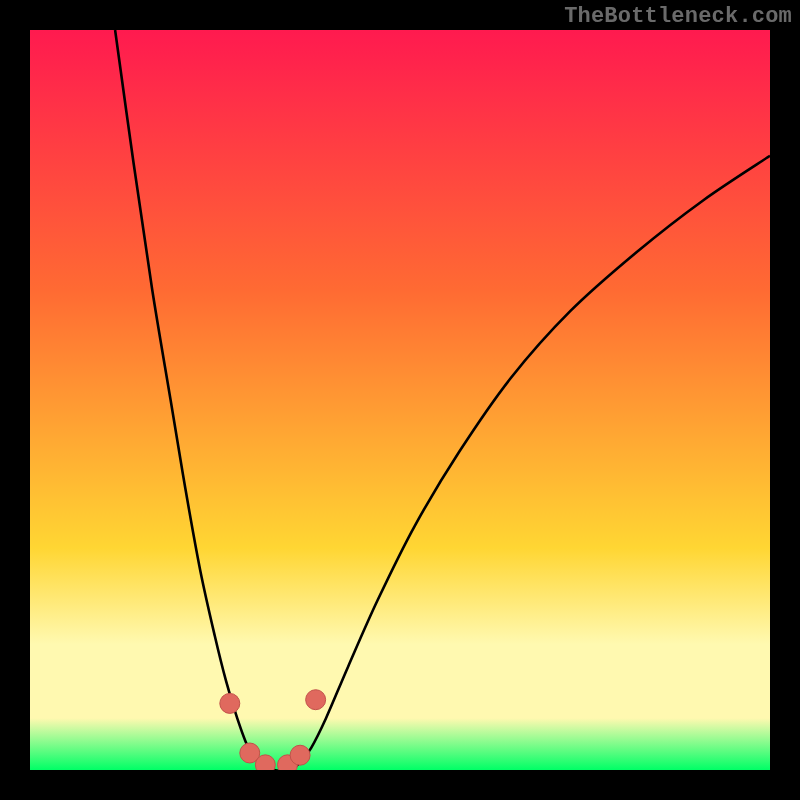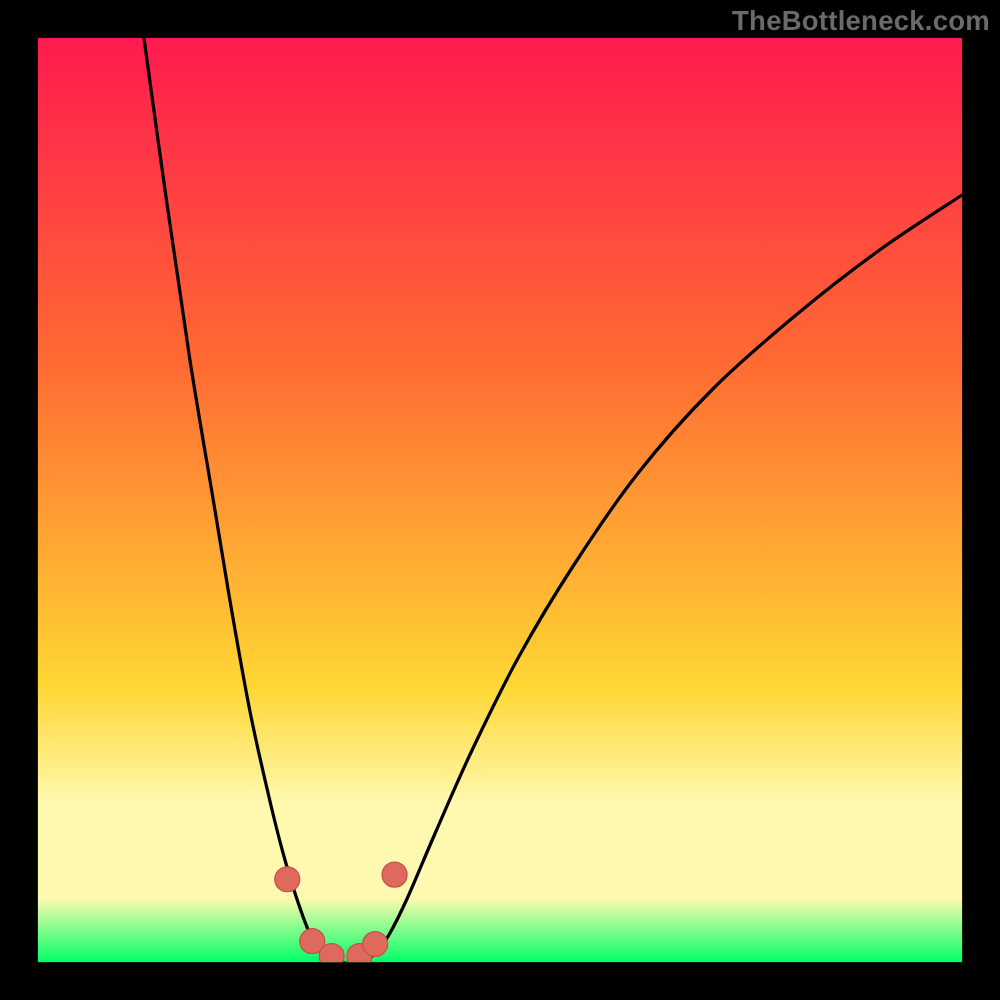--- a/index.html
+++ b/index.html
@@ -15,21 +15,21 @@
     left: 30px;
     top: 30px;
     width: 740px;
     height: 740px;
     overflow: hidden;
   }
   .watermark {
     position: absolute;
     top: 4px;
     right: 8px;
-    font-family: Liberation Sans, sans-serif;
+    font-family: Liberation Mono, monospace;
     font-size: 22px;
     font-weight: 600;
     color: #6a6a6a;
     letter-spacing: 0.2px;
     z-index: 10;
   }
   svg { display: block; }
 </style>
 </head>
 <body>

